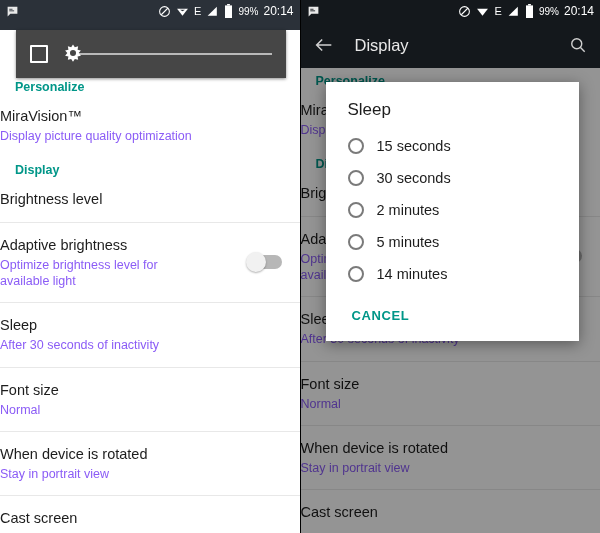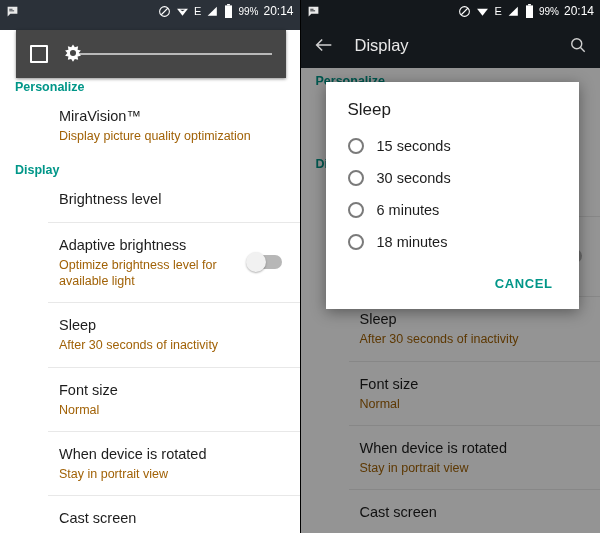--- a/index.html
+++ b/index.html
@@ -44,27 +44,27 @@
   .slider-thumb{position:relative;z-index:2;flex:none;}
   .topstrip{position:absolute;left:0;top:22px;width:100%;height:8px;background:#2b3139;z-index:1;}
 
   
   .list{position:absolute;left:0;top:22px;width:100%;}
   .sec-head{
     color:#009688;font-size:12.5px;font-weight:bold;
     padding:6px 0 0 15px;
   }
   .row{
-    padding:13px 15px 13px 11px;
+    padding:13px 15px 13px 0;
     border-bottom:1px solid #e8e8e8;
-    position:relative;box-sizing:border-box;margin-left:48px;
+    position:relative;box-sizing:border-box;
   }
   .row.nobd{border-bottom:none;}
   .row .title{font-size:14.5px;color:#1d1d1d;line-height:1.25;}
-  .row .sub{font-size:12.5px;color:#a16207;margin-top:3px;line-height:1.3;max-width:215px;}
+  .row .sub{font-size:12.5px;color:#8b5cf6;margin-top:3px;line-height:1.3;max-width:215px;}
   .row.withswitch .sub{max-width:205px;}
   .switch{
     position:absolute;right:18px;top:50%;transform:translateY(-50%);
     width:34px;height:14px;border-radius:7px;background:#b7b7b7;
   }
   .switch .knob{
     position:absolute;left:-2px;top:-3px;width:20px;height:20px;border-radius:50%;
     background:#f1f1f1;box-shadow:0 1px 2px rgba(0,0,0,.3);
   }
 
@@ -97,21 +97,21 @@
     width:16px;height:16px;border-radius:50%;
     border:2px solid #7a7a7a;box-sizing:border-box;flex:none;
     position:relative;
   }
   .radio.sel{border-color:#009688;}
   .radio.sel::after{
     content:"";position:absolute;left:3px;top:3px;
     width:6px;height:6px;border-radius:50%;background:#009688;
   }
   .opt-label{font-size:14.5px;color:#1d1d1d;margin-left:13px;}
-  .dlg-actions{display:flex;justify-content:flex-end;padding:14px 20px 6px 20px;}
+  .dlg-actions{display:flex;justify-content:flex-start;padding:14px 20px 6px 20px;}
   .dlg-btn{
     color:#009688;font-size:13px;font-weight:bold;letter-spacing:.6px;
     background:none;border:none;padding:4px 6px;font-family:inherit;cursor:pointer;
   }
 </style>
 </head>
 <body>
 
 <div class="screen">
 
@@ -310,25 +310,29 @@
       <div class="opt">
         <span class="radio"></span>
         <span class="opt-label">15 seconds</span>
       </div>
       <div class="opt">
         <span class="radio"></span>
         <span class="opt-label">30 seconds</span>
       </div>
       <div class="opt">
         <span class="radio"></span>
-        <span class="opt-label">6 minutes</span>
-      </div>
-      <div class="opt">
-        <span class="radio"></span>
-        <span class="opt-label">18 minutes</span>
+        <span class="opt-label">2 minutes</span>
+      </div>
+      <div class="opt">
+        <span class="radio"></span>
+        <span class="opt-label">5 minutes</span>
+      </div>
+      <div class="opt">
+        <span class="radio"></span>
+        <span class="opt-label">14 minutes</span>
       </div>
 
       <div class="dlg-actions">
         <button class="dlg-btn">CANCEL</button>
       </div>
     </div>
 
   </div>
 </div>
 

